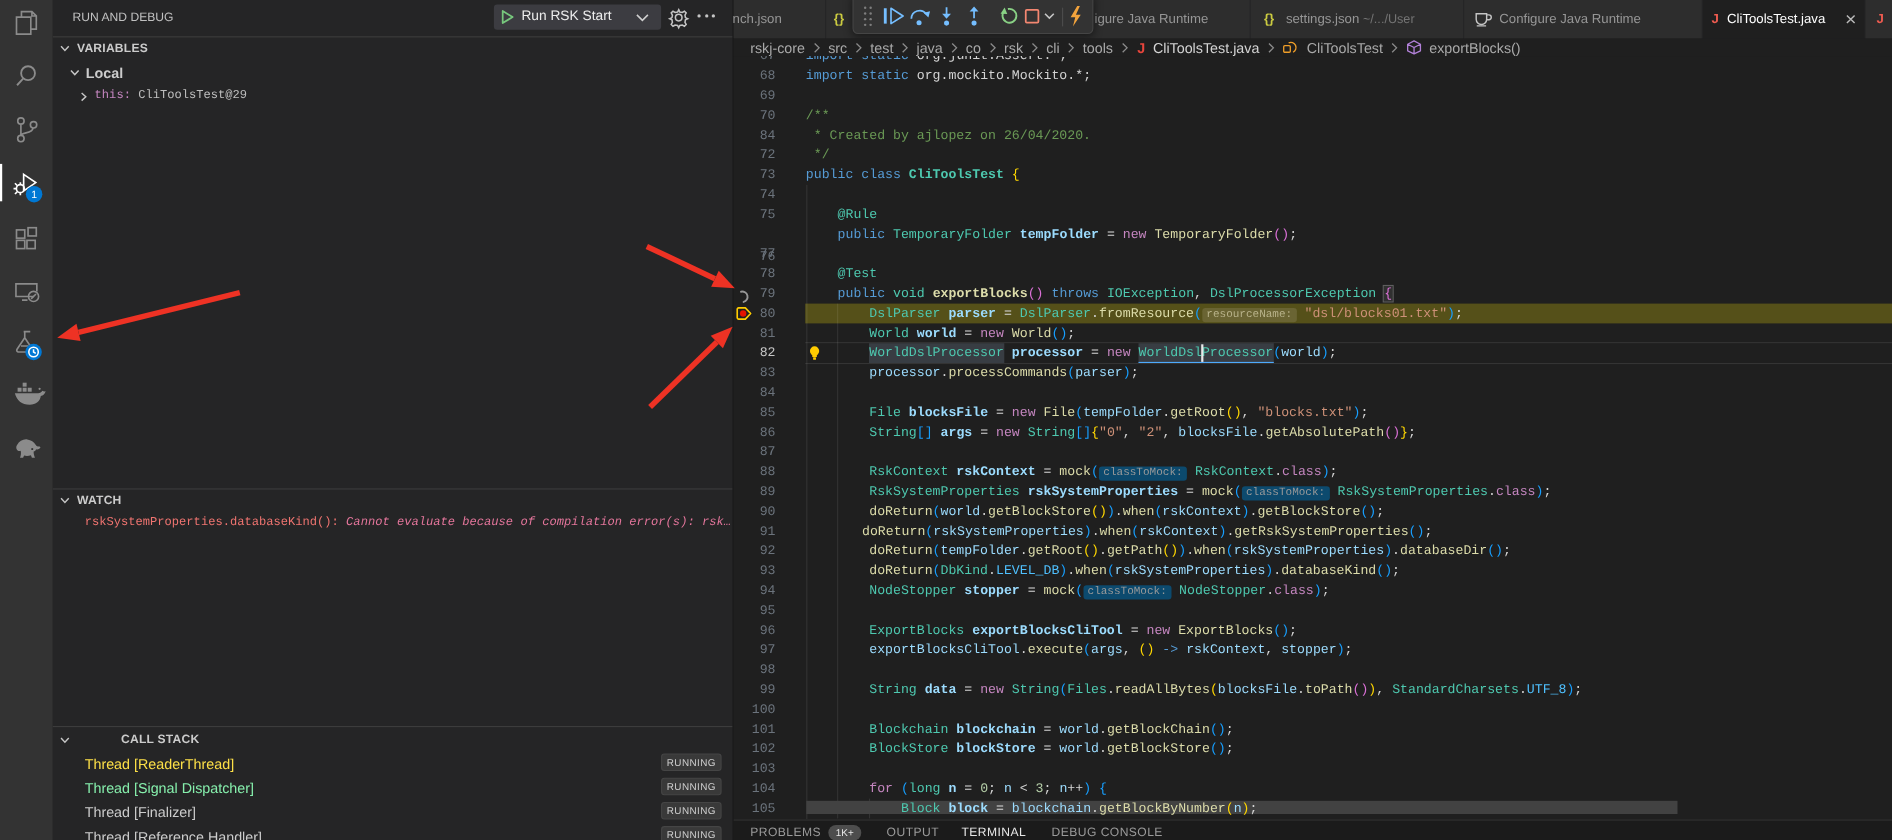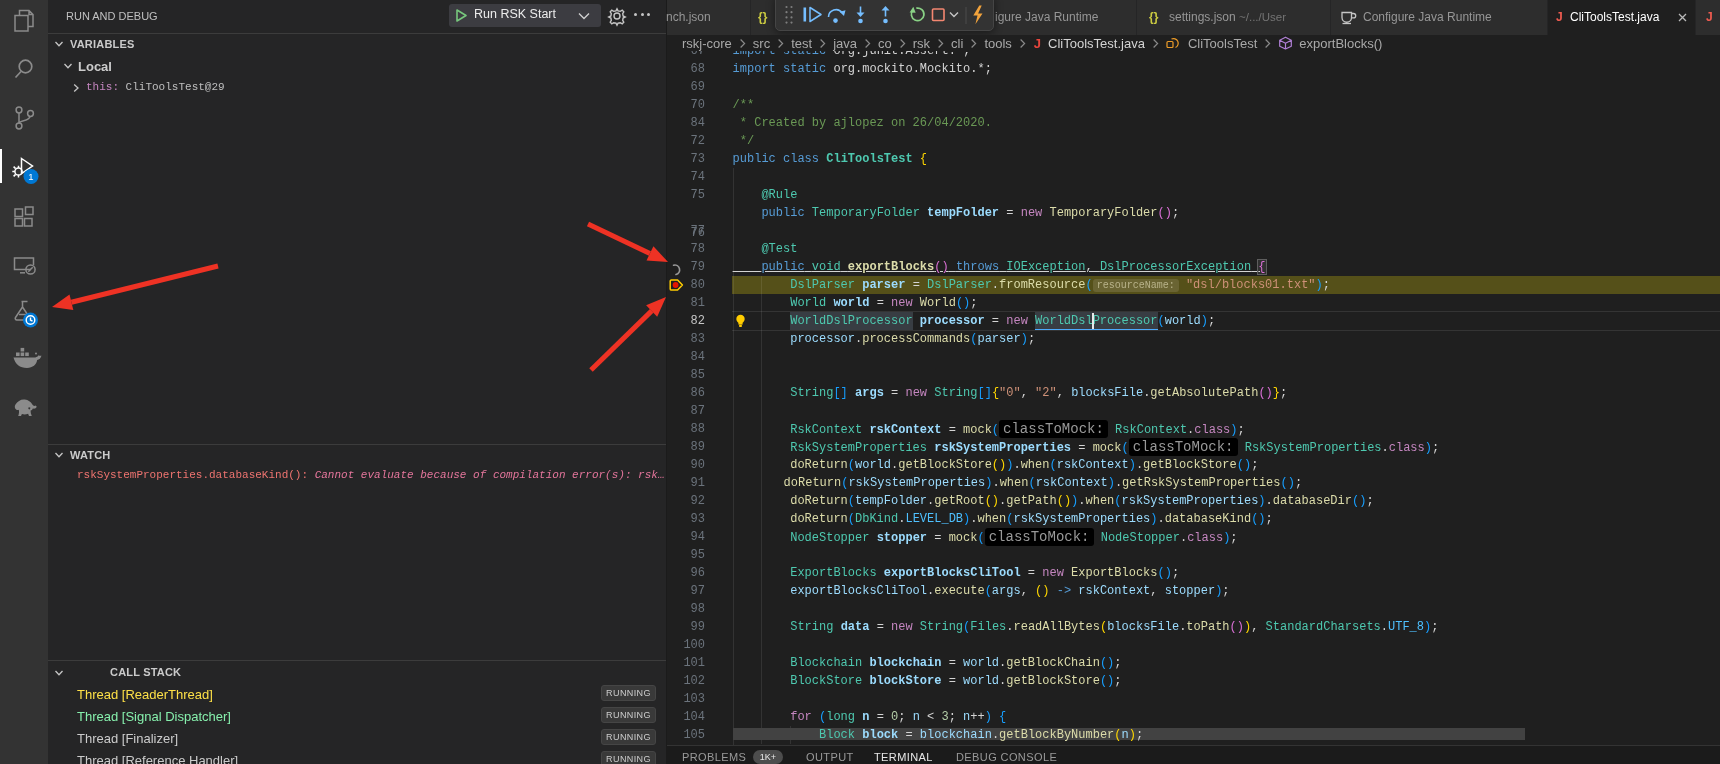--- a/index.html
+++ b/index.html
@@ -3,21 +3,21 @@
 html,body{margin:0;padding:0;background:#1f1f1f;}
 #root{position:relative;width:1720px;height:764px;overflow:hidden;background:#1f1f1f;
   font-family:"Liberation Sans",sans-serif;-webkit-font-smoothing:antialiased;}
 .abs{position:absolute;}
 
 pre.code{margin:0;font:12px/18px "Liberation Mono",monospace;color:#d4d4d4;white-space:pre;}
 .k{color:#569cd6}.c{color:#c586c0}.t{color:#4ec9b0}.f{color:#dcdcaa}.v{color:#9cdcfe}
 .cn{color:#4fc1ff}.s{color:#ce9178}.n{color:#b5cea8}.cm{color:#6a9955}
 .b1{color:#ffd700}.b2{color:#da70d6}.b3{color:#179fff}
 .d{font-weight:bold}
-.inl{background:#000000;color:#999999;border-radius:3px;font-size:14px;padding:1px 4px;}
+.inl{background:#0c4a6e;color:#999999;border-radius:3px;font-size:10px;padding:1px 4px;}
 .inlg{background:#6a6433;color:#b8b28a;border-radius:3px;font-size:10px;padding:1px 4px;}
 .bm{outline:1px solid #5e5e5e;background:#303030;}
 .lnno{position:absolute;width:38px;text-align:right;font:12px/18px "Liberation Mono",monospace;color:#6b737c;}
 .lnno.on{color:#c6c6c6;}
 
 .sechead{font-weight:bold;font-size:11px;color:#cbcbcb;letter-spacing:.2px;}
 .badge{position:absolute;background:#393939;border:1px solid #454545;border-radius:3px;color:#cdcdcd;
   font-size:9px;letter-spacing:.4px;text-align:center;line-height:14px;}
 
 .tab{position:absolute;top:0;height:35px;background:#2d2d2d;}
@@ -268,31 +268,32 @@
 <pre class="code abs" style="left:65.6px;top:99px;"><span class="k">public</span> <span class="k">class</span> <span class="t d">CliToolsTest</span> <span class="b1">{</span></pre>
 <div class="lnno" style="left:0;top:117px;">74</div>
 <div class="lnno" style="left:0;top:135px;">75</div>
 <pre class="code abs" style="left:65.6px;top:135px;">    <span class="t">@Rule</span></pre>
 <div class="lnno" style="left:0;top:157px;margin-top:16px;">76</div>
 <pre class="code abs" style="left:65.6px;top:153px;">    <span class="k">public</span> <span class="t">TemporaryFolder</span> <span class="v d">tempFolder</span> = <span class="c">new</span> <span class="f">TemporaryFolder</span><span class="b2">()</span>;</pre>
 <div class="lnno" style="left:0;top:171px;">77</div>
 <div class="lnno" style="left:0;top:189px;">78</div>
 <pre class="code abs" style="left:65.6px;top:189px;">    <span class="t">@Test</span></pre>
 <div class="lnno" style="left:0;top:207px;">79</div>
-<pre class="code abs" style="left:65.6px;top:207px;text-decoration:underline;">    <span class="k">public</span> <span class="t">void</span> <span class="f d">exportBlocks</span><span class="b2">()</span> <span class="k">throws</span> <span class="t">IOException</span>, <span class="t">DslProcessorException</span> <span class="b2 bm">{</span></pre>
+<pre class="code abs" style="left:65.6px;top:207px;">    <span class="k">public</span> <span class="t">void</span> <span class="f d">exportBlocks</span><span class="b2">()</span> <span class="k">throws</span> <span class="t">IOException</span>, <span class="t">DslProcessorException</span> <span class="b2 bm">{</span></pre>
 <div class="lnno" style="left:0;top:225px;">80</div>
 <pre class="code abs" style="left:65.6px;top:225px;">        <span class="t">DslParser</span> <span class="v d">parser</span> = <span class="t">DslParser</span>.<span class="f">fromResource</span><span class="b3">(</span><span class="inlg">resourceName:</span> <span class="s">"dsl/blocks01.txt"</span><span class="b3">)</span>;</pre>
 <div class="lnno" style="left:0;top:243px;">81</div>
 <pre class="code abs" style="left:65.6px;top:243px;">        <span class="t">World</span> <span class="v d">world</span> = <span class="c">new</span> <span class="f">World</span><span class="b3">()</span>;</pre>
 <div class="lnno on" style="left:0;top:261px;">82</div>
 <pre class="code abs" style="left:65.6px;top:261px;">        <span class="t">WorldDslProcessor</span> <span class="v d">processor</span> = <span class="c">new</span> <span class="t">WorldDslProcessor</span><span class="b3">(</span><span class="v">world</span><span class="b3">)</span>;</pre>
 <div class="lnno" style="left:0;top:279px;">83</div>
 <pre class="code abs" style="left:65.6px;top:279px;">        <span class="v">processor</span>.<span class="f">processCommands</span><span class="b3">(</span><span class="v">parser</span><span class="b3">)</span>;</pre>
 <div class="lnno" style="left:0;top:297px;">84</div>
 <div class="lnno" style="left:0;top:315px;font-family:Liberation Mono, monospace;">85</div>
+<pre class="code abs" style="left:65.6px;top:315px;">        <span class="t">File</span> <span class="v d">blocksFile</span> = <span class="c">new</span> <span class="f">File</span><span class="b3">(</span><span class="v">tempFolder</span>.<span class="f">getRoot</span><span class="b1">()</span>, <span class="s">"blocks.txt"</span><span class="b3">)</span>;</pre>
 <div class="lnno" style="left:0;top:333px;">86</div>
 <pre class="code abs" style="left:65.6px;top:333px;">        <span class="t">String</span><span class="b3">[]</span> <span class="v d">args</span> = <span class="c">new</span> <span class="t">String</span><span class="b3">[]</span><span class="b1">{</span><span class="s">"0"</span>, <span class="s">"2"</span>, <span class="v">blocksFile</span>.<span class="f">getAbsolutePath</span><span class="b2">()</span><span class="b1">}</span>;</pre>
 <div class="lnno" style="left:0;top:351px;">87</div>
 <div class="lnno" style="left:0;top:369px;">88</div>
 <pre class="code abs" style="left:65.6px;top:369px;">        <span class="t">RskContext</span> <span class="v d">rskContext</span> = <span class="f">mock</span><span class="b3">(</span><span class="inl">classToMock:</span> <span class="t">RskContext</span>.<span class="c">class</span><span class="b3">)</span>;</pre>
 <div class="lnno" style="left:0;top:387px;">89</div>
 <pre class="code abs" style="left:65.6px;top:387px;">        <span class="t">RskSystemProperties</span> <span class="v d">rskSystemProperties</span> = <span class="f">mock</span><span class="b3">(</span><span class="inl">classToMock:</span> <span class="t">RskSystemProperties</span>.<span class="c">class</span><span class="b3">)</span>;</pre>
 <div class="lnno" style="left:0;top:405px;">90</div>
 <pre class="code abs" style="left:65.6px;top:405px;">        <span class="f">doReturn</span><span class="b3">(</span><span class="v">world</span>.<span class="f">getBlockStore</span><span class="b1">()</span><span class="b3">)</span>.<span class="f">when</span><span class="b3">(</span><span class="v">rskContext</span><span class="b3">)</span>.<span class="f">getBlockStore</span><span class="b3">()</span>;</pre>
 <div class="lnno" style="left:0;top:423px;">91</div>

